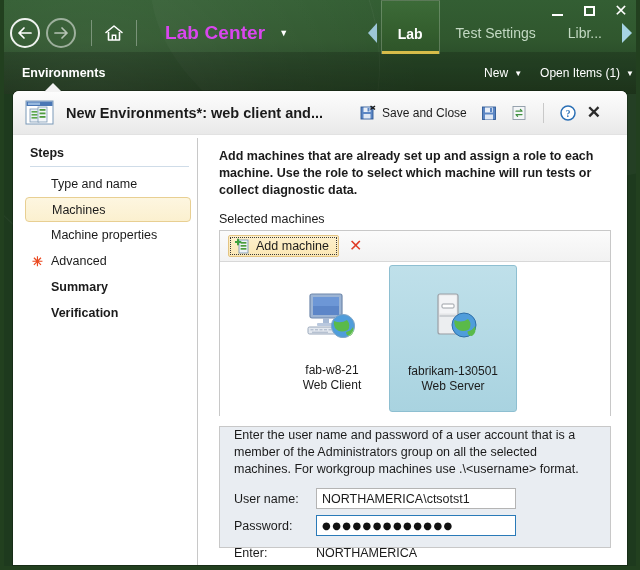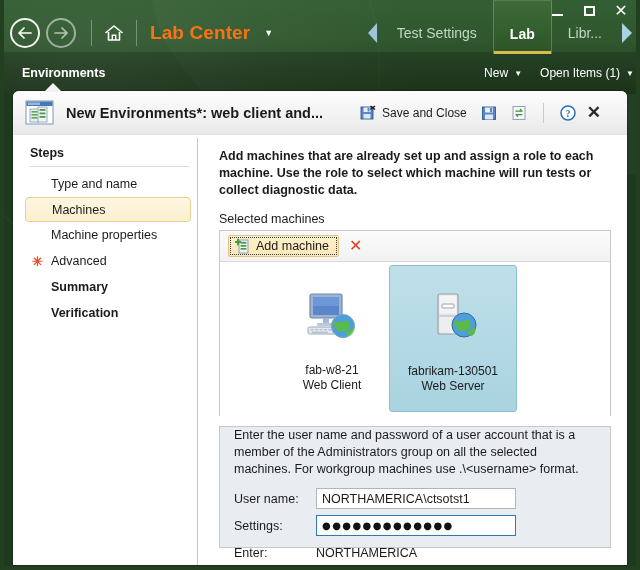--- a/index.html
+++ b/index.html
@@ -84,24 +84,24 @@
     width: 1px; height: 26px;
     background: rgba(255,255,255,0.33);
     margin: 0 9px;
   }
   .homebtn {
     width: 26px; height: 26px;
     display: flex; align-items: center; justify-content: center;
     cursor: default;
   }
   .apptitle {
-    color: #f97316;
+    color: #d946ef;
     font-size: 19px;
     font-weight: bold;
-    margin-left: 4px;
+    margin-left: 19px;
     letter-spacing: 0.1px;
     white-space: nowrap;
   }
   .titledrop {
     margin-left: 14px;
     color: #ffffff;
     font-size: 9px;
     cursor: default;
   }
 
@@ -431,25 +431,25 @@
     <div class="apptitle">Lab Center</div>
     <div class="titledrop">▼</div>
   </div>
 
   <div class="tabs">
     <div class="tabarrow-l">
       <svg width="11" height="22" viewBox="0 0 11 22">
           <path d="M10 1 L1 11 L10 21 Z" fill="#9dc6d8"></path>
         </svg>
     </div>
+    <div class="tab active">
+        <span>Lab</span>
+      </div>
     <div class="tab">
         <span>Test Settings</span>
-      </div>
-    <div class="tab active">
-        <span>Lab</span>
       </div>
     <div class="tab">
         <span>Libr...</span>
       </div>
     <div class="tabarrow-r">
       <svg width="12" height="24" viewBox="0 0 12 24">
           <path d="M1 2 L11 12 L1 22 Z" fill="#a6d3e4"></path>
         </svg>
     </div>
   </div>
@@ -622,21 +622,21 @@
 
         <div class="creds">
           <div class="creds-text">Enter the user name and password of a user account that is a member of the Administrators group on all the selected machines. For workgroup machines use .\&lt;username&gt; format.</div>
 
           <div class="crow">
             <div class="clab">User name:</div>
             <input class="cinput" type="text" value="NORTHAMERICA\ctsotst1" style="">
           </div>
 
           <div class="crow">
-            <div class="clab">Settings:</div>
+            <div class="clab">Password:</div>
             <div class="cinput focused">
               <span class="cdots">●●●●●●●●●●●●●</span>
             </div>
           </div>
 
           <div class="crow">
             <div class="clab">Enter:</div>
             <div class="cval">NORTHAMERICA</div>
           </div>
         </div>

